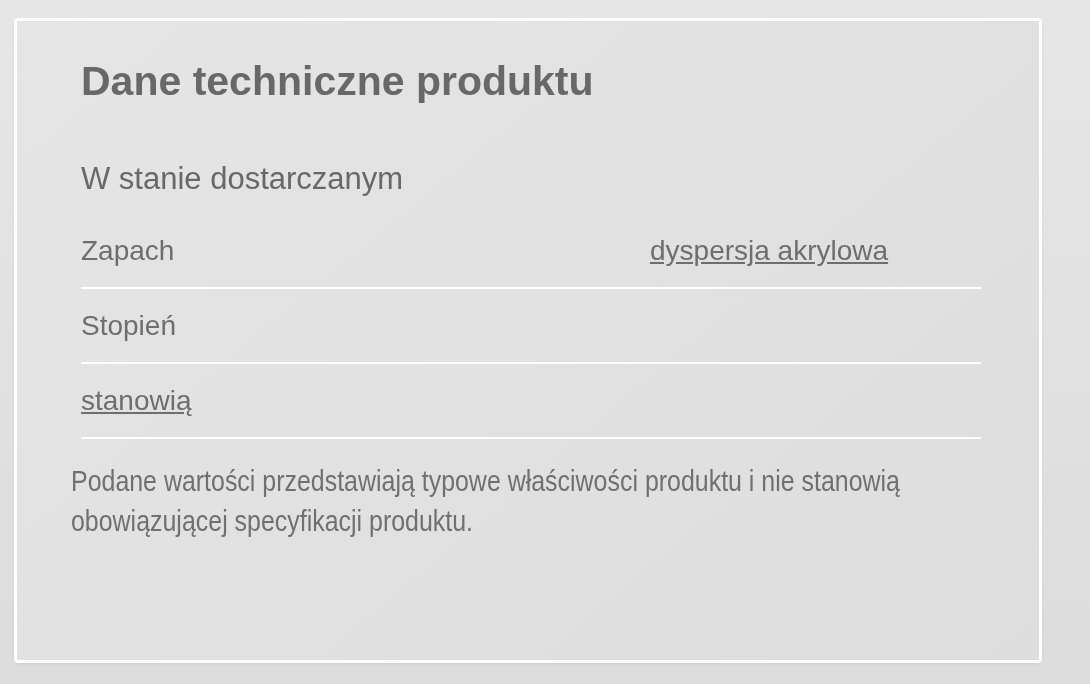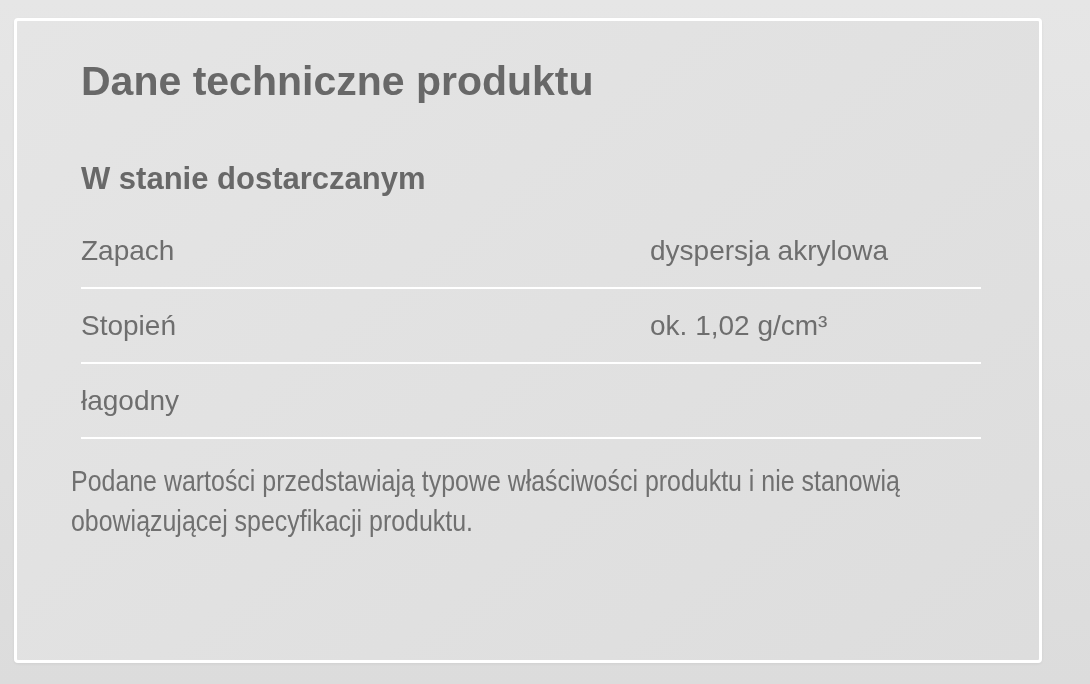--- a/index.html
+++ b/index.html
@@ -34,37 +34,37 @@
     margin: 0;
     font-size: 41px;
     line-height: 1.2;
     font-weight: bold;
     color: #686868;
   }
   .subtitle {
     margin: 54px 0 0 0;
     font-size: 31px;
     line-height: 1.2;
-    font-weight: bold;
+    font-weight: normal;
     color: #686868;
   }
   .spec-table {
     margin-top: 17px;
   }
   .spec-row {
     display: grid;
     grid-template-columns: 569px 1fr;
     align-items: center;
     height: 73px;
     border-bottom: 2px solid #ffffff;
     font-size: 28px;
     color: #6e6e6e;
   }
   .spec-label { white-space: nowrap; }
-  .spec-value { white-space: nowrap; }
+  .spec-value { white-space: nowrap; text-decoration: underline; }
   .note {
     width: 1010px;
     margin: 22px 0 0 -10px;
     font-size: 29px;
     line-height: 40px;
     color: #707070;
     transform: scaleX(0.86);
     transform-origin: 0 0;
   }
 </style>
@@ -79,25 +79,24 @@
 
   <div class="spec-table">
 
     <div class="spec-row">
       <div class="spec-label">Zapach</div>
       <div class="spec-value">dyspersja akrylowa</div>
     </div>
 
     <div class="spec-row">
       <div class="spec-label">Stopień</div>
-      <div class="spec-value">ok. 1,02 g/cm³</div>
     </div>
 
     <div class="spec-row">
-      <div class="spec-value">łagodny</div>
+      <div class="spec-value">stanowią</div>
     </div>
 
 
   </div>
 
   <p class="note">Podane wartości przedstawiają typowe właściwości produktu i nie stanowią obowiązującej specyfikacji produktu.</p>
 
 </div>
 
 </body></html>

